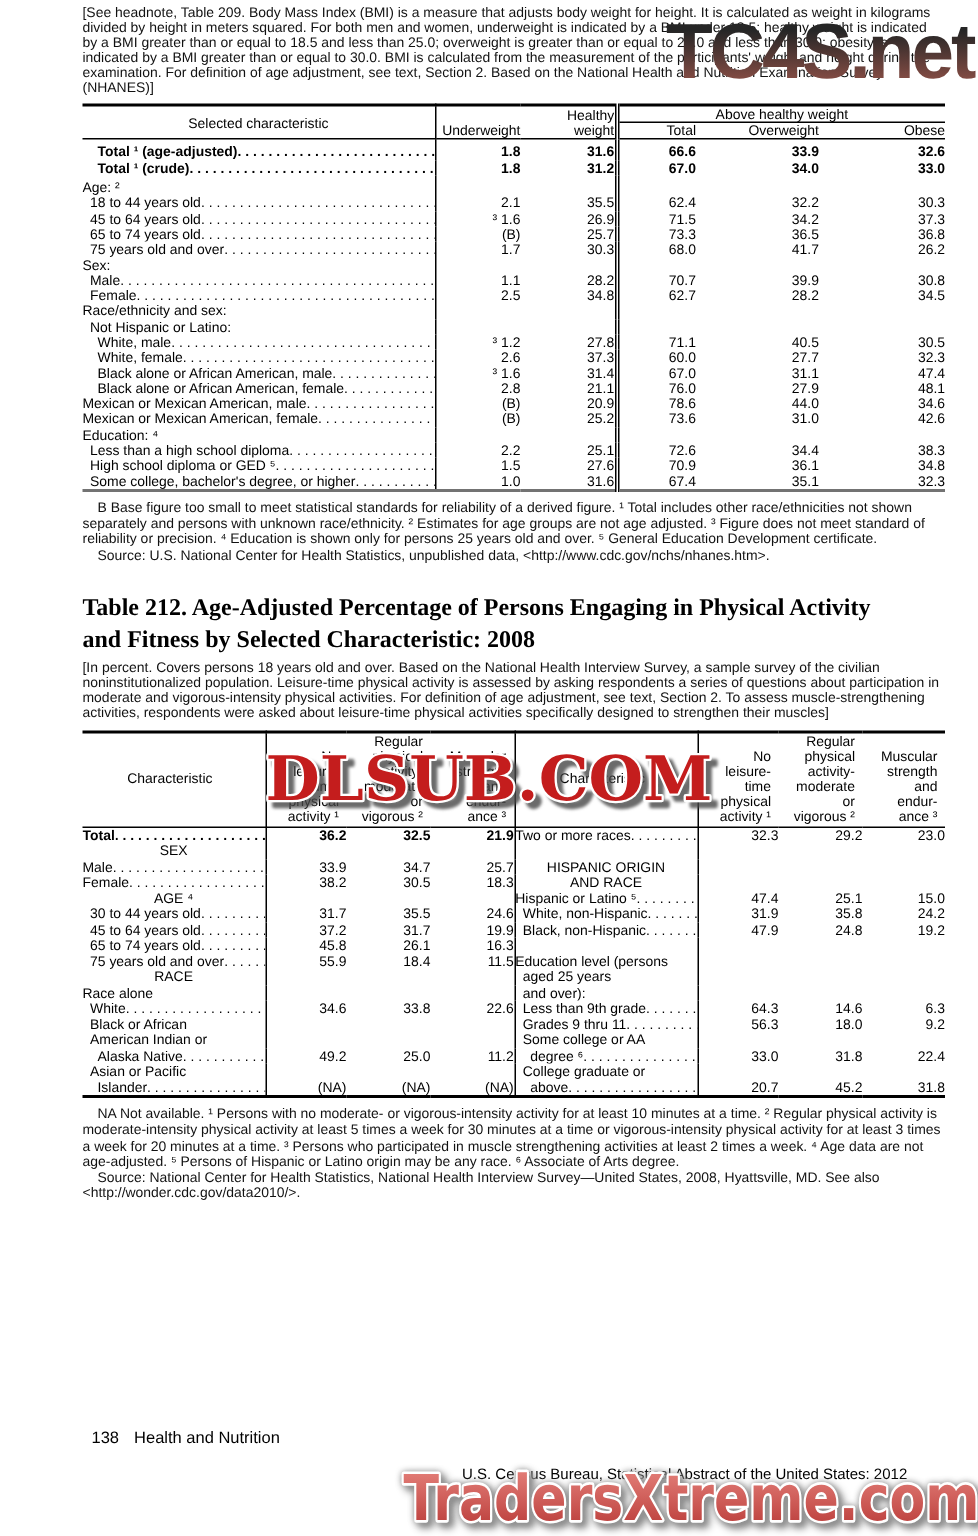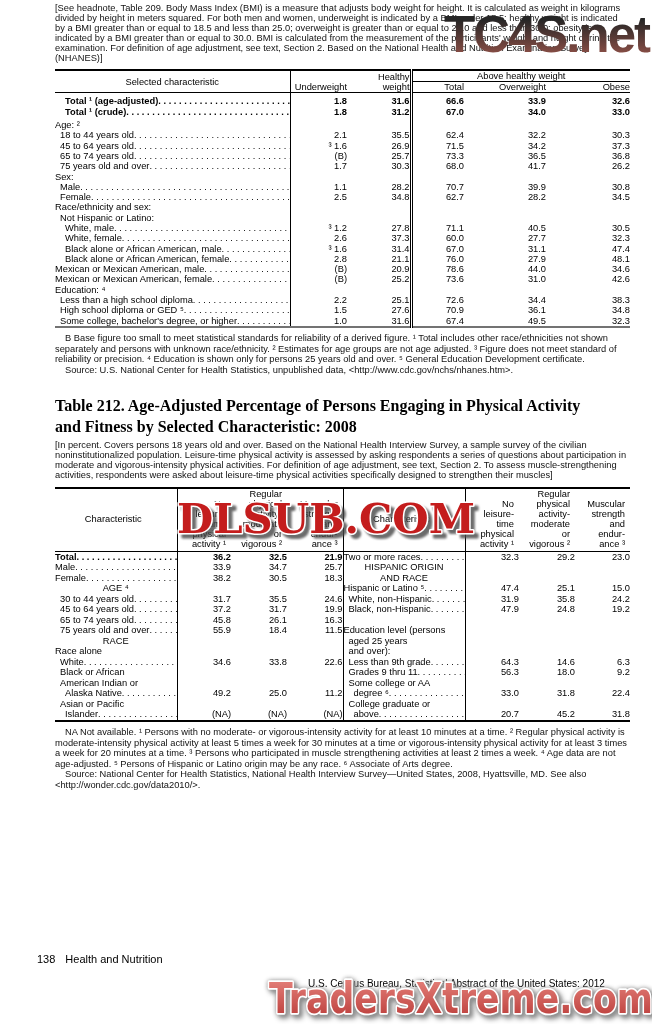--- a/index.html
+++ b/index.html
@@ -37,21 +37,21 @@
   tr.bold, td.bold{font-weight:bold;}
   .lw{display:flex;overflow:hidden;}
   .txt{white-space:nowrap;}
   .ind1 .txt{padding-left:5px;}
   .ind2 .txt{padding-left:10px;}
   .lead{flex:1;overflow:hidden;white-space:nowrap;}
   .lead::after{content:" . . . . . . . . . . . . . . . . . . . . . . . . . . . . . . . . . . . . . . . . . . . . . . . . . . . . . . . . . . . .";}
   .sub{text-align:center;}
   .fn{font-size:9.3px;line-height:10.6px;margin:5px 0 0 0;text-indent:10px;color:#111;}
   .fn.src{margin-top:0;}
-  .footer-left{position:absolute;left:37px;top:953px;font-size:11px;color:#000;}
+  .footer-left{position:absolute;left:61px;top:953px;font-size:11px;color:#000;}
   .footer-left .pn{margin-right:10px;}
   .footer-right{position:absolute;left:308px;top:978px;font-size:10px;color:#000;}
   .wm{position:absolute;}
   #wm-top{top:2px;left:443px;}
   #wm-mid{top:489px;left:172px;filter:drop-shadow(4px 4px 1px rgba(70,70,70,0.8));}
   #wm-bot{top:972px;left:266px;filter:drop-shadow(0 0 2px #9a9a9a) drop-shadow(3px 3px 2px #888);}
 </style>
 </head>
 <body>
 
@@ -353,21 +353,21 @@
         <tr>
           <td class="stub ind1">
             <div class="lw">
               <span class="txt">Some college, bachelor's degree, or higher</span>
               <span class="lead"></span>
             </div>
           </td>
           <td class="num c0">1.0</td>
           <td class="num c1">31.6</td>
           <td class="num c2">67.4</td>
-          <td class="num c3">49.5</td>
+          <td class="num c3">35.1</td>
           <td class="num c4">32.3</td>
         </tr>
       </tbody>
   </table>
 
   <p class="fn">B Base figure too small to meet statistical standards for reliability of a derived figure. ¹ Total includes other race/ethnicities not shown separately and persons with unknown race/ethnicity. ² Estimates for age groups are not age adjusted. ³ Figure does not meet standard of reliability or precision. ⁴ Education is shown only for persons 25 years old and over. ⁵ General Education Development certificate.</p>
   <p class="fn src">Source: U.S. National Center for Health Statistics, unpublished data, &lt;http://www.cdc.gov/nchs/nhanes.htm&gt;.</p>
 
   <div class="t-title t212-title">Table 212. Age-Adjusted Percentage of Persons Engaging in Physical Activity<br>and Fitness by Selected Characteristic: 2008</div>
   <p class="headnote">[In percent. Covers persons 18 years old and over. Based on the National Health Interview Survey, a sample survey of the civilian noninstitutionalized population. Leisure-time physical activity is assessed by asking respondents a series of questions about participation in moderate and vigorous-intensity physical activities. For definition of age adjustment, see text, Section 2. To assess muscle-strengthening activities, respondents were asked about leisure-time physical activities specifically designed to strengthen their muscles]</p>
@@ -410,20 +410,34 @@
             <div class="lw">
               <span class="txt">Two or more races</span>
               <span class="lead"></span>
             </div>
           </td>
           <td class="num212">32.3</td>
           <td class="num212">29.2</td>
           <td class="num212">23.0</td>
         </tr>
         <tr>
+          <td class="stub212 sub">SEX</td>
+          <td class="num212"></td>
+          <td class="num212"></td>
+          <td class="num212 div"></td>
+          <td class="stub212 ind0">
+            <div class="lw">
+              <span class="txt"></span>
+            </div>
+          </td>
+          <td class="num212"></td>
+          <td class="num212"></td>
+          <td class="num212"></td>
+        </tr>
+        <tr>
           <td class="stub212 ind0">
             <div class="lw">
               <span class="txt">Male</span>
               <span class="lead"></span>
             </div>
           </td>
           <td class="num212">33.9</td>
           <td class="num212">34.7</td>
           <td class="num212 div">25.7</td>
           <td class="stub212 sub">HISPANIC ORIGIN</td>

